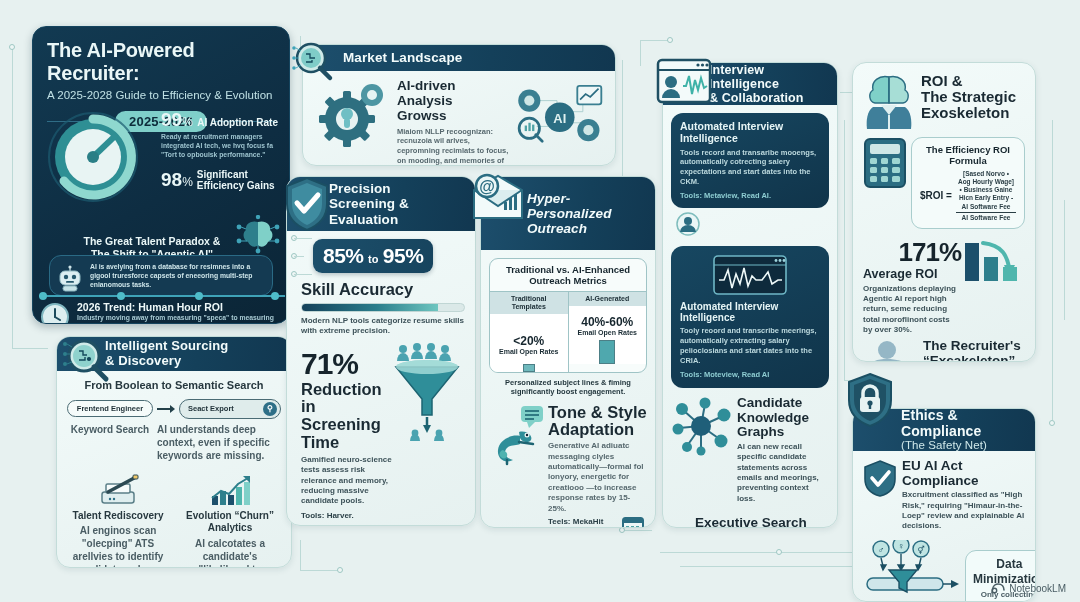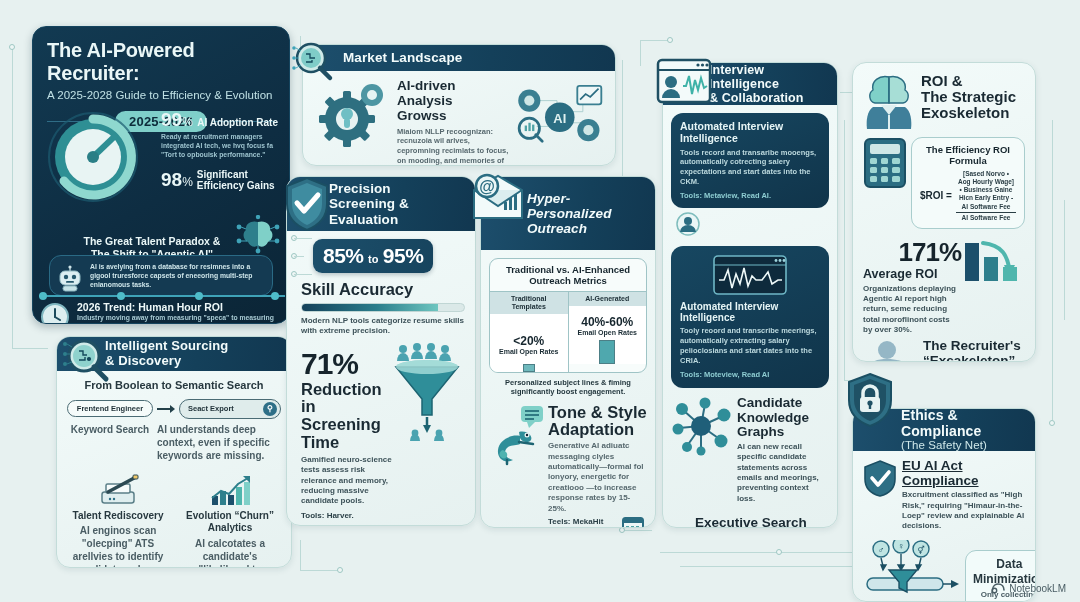--- a/index.html
+++ b/index.html
@@ -780,21 +780,21 @@
       <div style="font-size:11.5px; font-weight:normal; color:#cfe8ea;">(The Safety Net)</div>
     </div>
 
     <div style="padding:8px 10px 0;">
       <div style="display:flex; gap:5px;">
         <svg width="34" height="38" viewBox="0 0 34 38" style="flex:0 0 34px;">
           <path d="M17 2 L32 8 V20 C32 30 25 35 17 37 C9 35 2 30 2 20 V8 Z" fill="#2e6f85" stroke="#1b4f63" stroke-width="1.6"></path>
           <polyline points="9,19 15,26 26,13" fill="none" stroke="#ffffff" stroke-width="3.6" stroke-linecap="round" stroke-linejoin="round"></polyline>
         </svg>
         <div style="flex:1;">
-          <div class="sect-title-lg" style="font-size:13.5px;text-decoration:underline;">EU AI Act Compliance</div>
+          <div class="sect-title-lg" style="font-size:13.5px;">EU AI Act Compliance</div>
           <div class="body-txt" style="margin-top:2px;">Bxcruitment classified as "High Risk," requiring "Himaur-in-the-Loep" review and explainable AI decisions.</div>
         </div>
       </div>
 
       <div style="display:flex; gap:4px; margin-top:8px;">
         <div style="flex:0 0 98px;">
           <svg width="96" height="58" viewBox="0 0 96 58">
             <g>
               <circle cx="18" cy="9" r="8" fill="#bfe4e2" stroke="#2b6d82" stroke-width="1.4"></circle>
               <text x="18" y="13" font-size="9" fill="#1b4f63" text-anchor="middle" font-family="'Liberation Sans',sans-serif">♂</text>

